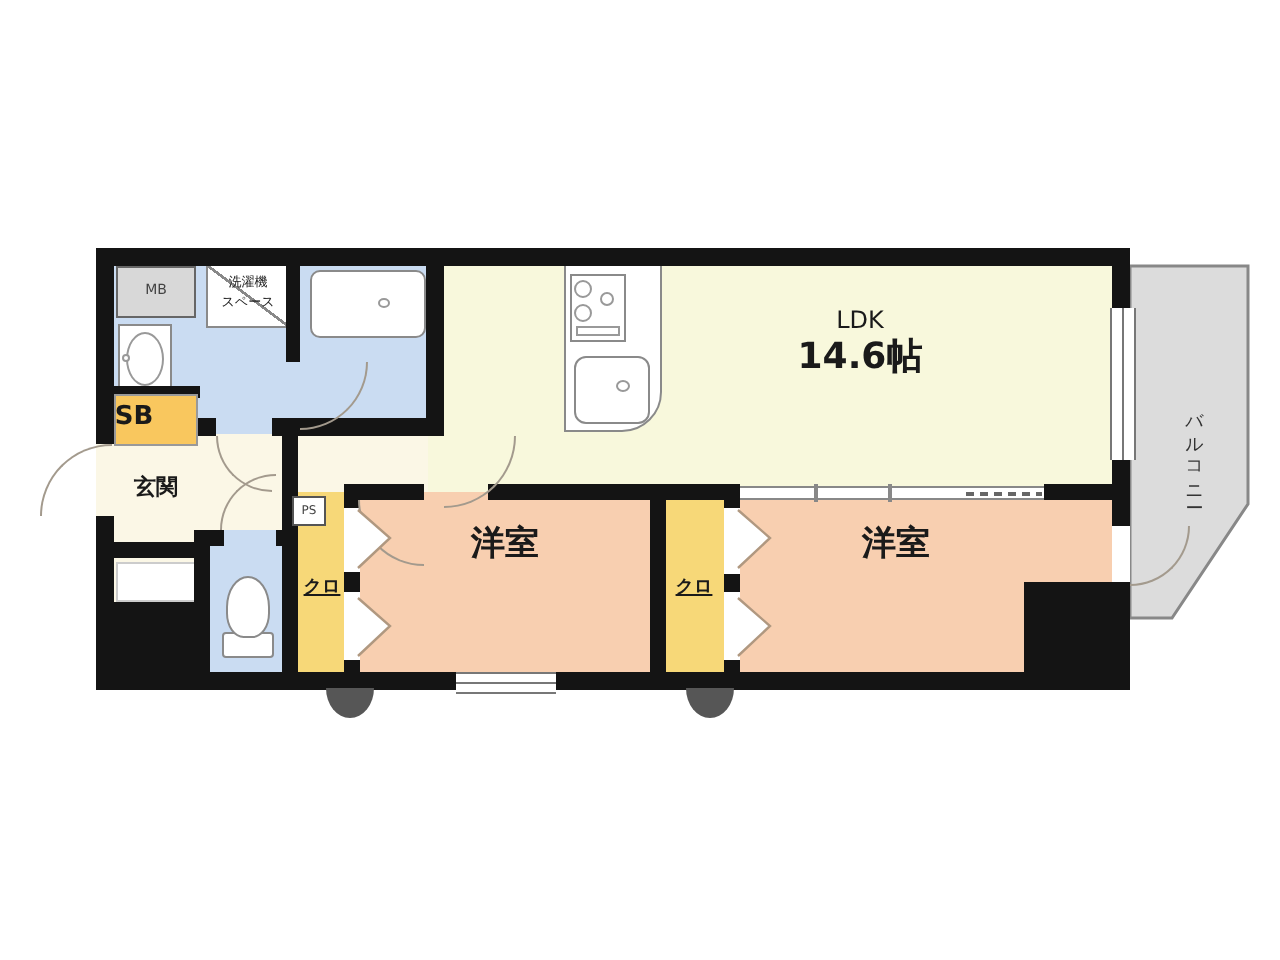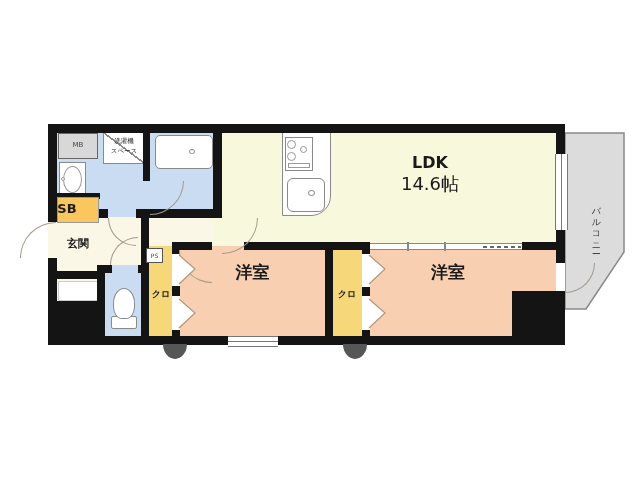--- a/index.html
+++ b/index.html
@@ -8,23 +8,23 @@
   .abs{position:absolute;box-sizing:border-box;}
   .wall{position:absolute;background:#141414;}
   .floor{position:absolute;}
   .fixture{position:absolute;background:#fff;border:1px solid #8a8a8a;box-sizing:border-box;}
   .arc{position:absolute;box-sizing:border-box;border:0 solid #a39a8d;background:transparent;}
   .arc.tl{border-top-width:1.5px;border-left-width:1.5px;border-top-left-radius:100%;}
   .arc.bl{border-bottom-width:1.5px;border-left-width:1.5px;border-bottom-left-radius:100%;}
   .arc.br{border-bottom-width:1.5px;border-right-width:1.5px;border-bottom-right-radius:100%;}
   .label{position:absolute;text-align:center;line-height:1.25;}
   .lbl-room{font-weight:700;font-size:17px;}
-  .lbl-ldk{font-weight:700;font-size:16px;}
-  .lbl-ldk-size{font-weight:400;font-size:18px;}
-  .lbl-small{font-size:9px;font-weight:600;}
+  .lbl-ldk{font-weight:400;font-size:12px;}
+  .lbl-ldk-size{font-weight:700;font-size:18px;}
+  .lbl-small{font-size:9px;font-weight:600;text-decoration:underline;}
   .vtext{writing-mode:vertical-rl;text-orientation:upright;letter-spacing:2px;}
   .glass-h{position:absolute;background:#fff;border-top:1.5px solid #777;border-bottom:1.5px solid #777;
            background-image:linear-gradient(to bottom,transparent 44%,#777 44%,#777 56%,transparent 56%);}
   .glass-v{position:absolute;background:#fff;border-left:1.5px solid #777;border-right:1.5px solid #777;
            background-image:linear-gradient(to right,transparent 44%,#777 44%,#777 56%,transparent 56%);}
   .bump{position:absolute;background:#565656;border-radius:0 0 50% 50%/0 0 100% 100%;}
   svg{display:block;}
 </style>
 </head>
 <body>

